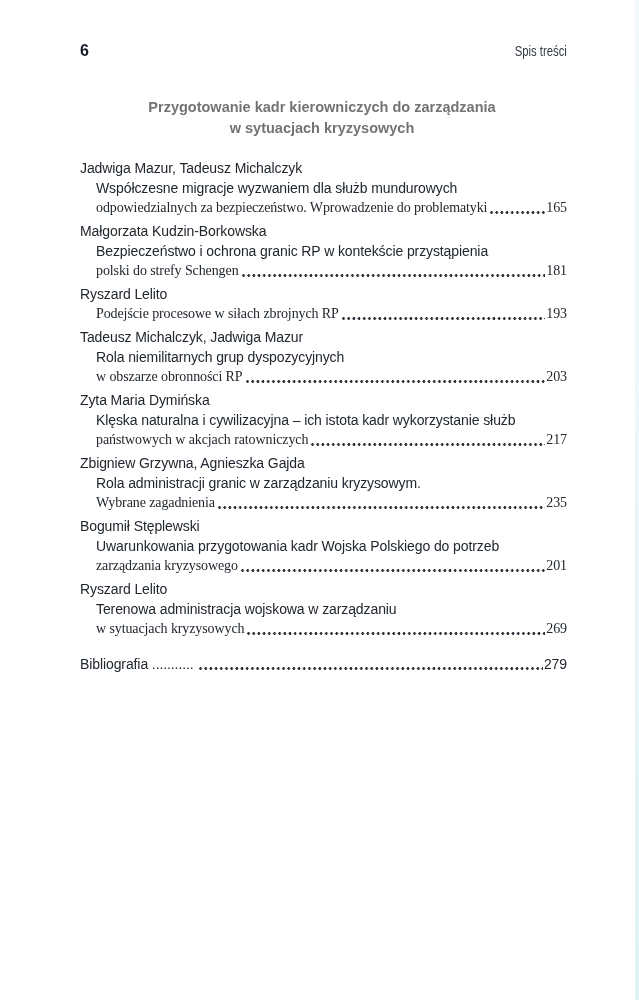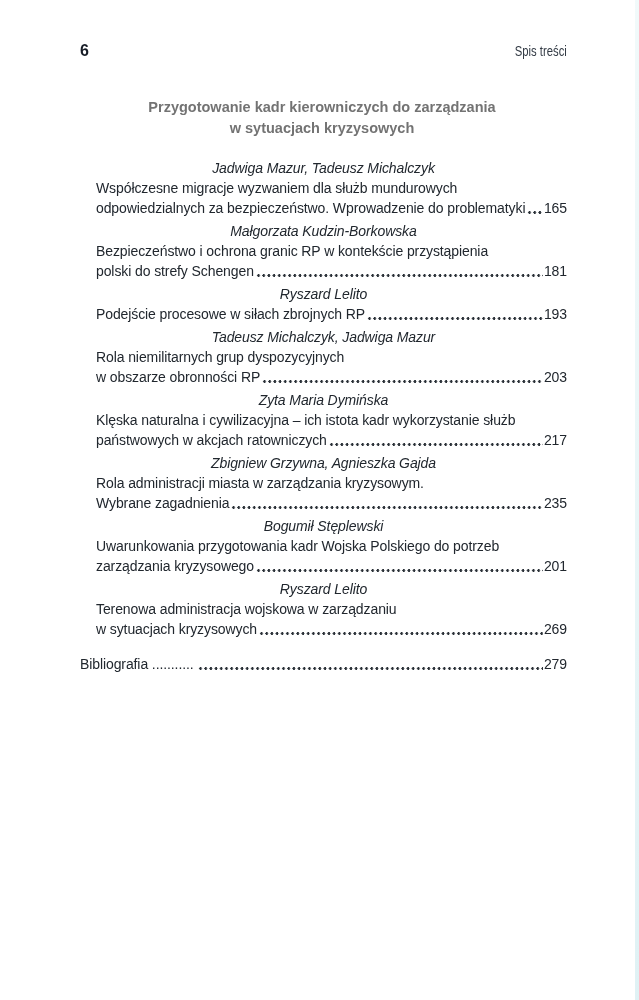--- a/index.html
+++ b/index.html
@@ -60,29 +60,28 @@
     position: absolute;
     top: 158px;
     left: 80px;
     width: 487px;
     font-size: 14px;
     letter-spacing: -0.1px;
     line-height: 20px;
   }
   .toc-entry { margin-bottom: 3px; }
   .authors {
-    font-style: italic;
-    text-align: center;
   }
   .title-line, .title-last {
     margin-left: 16px;
   }
   .title-last {
     display: flex;
     align-items: baseline;
+    font-family: Liberation Serif, serif;
   }
   .title-text { flex: 0 1 auto; }
   .dotline {
     flex: 1 1 auto;
     min-width: 8px;
     align-self: flex-end;
     height: 5px;
     margin: 0 1px 3px 2px;
     background: radial-gradient(circle at 2.5px 2.5px, #2a3037 1.15px, rgba(0,0,0,0) 1.6px) left bottom / 5.2px 5px repeat-x;
   }
@@ -168,21 +167,21 @@
             <span class="title-text">państwowych w akcjach ratowniczych </span>
             <span class="dotline"></span>
             <span class="pagenum">217</span>
           </div>
         </div>
   </div>
 
   <div class="toc-entry">
     <div class="authors">Zbigniew Grzywna, Agnieszka Gajda</div>
     <div class="title-block">
-          <div class="title-line">Rola administracji miasta w zarządzania kryzysowym.</div>
+          <div class="title-line">Rola administracji granic w zarządzaniu kryzysowym.</div>
           <div class="title-last">
             <span class="title-text">Wybrane zagadnienia</span>
             <span class="dotline"></span>
             <span class="pagenum">235</span>
           </div>
         </div>
   </div>
 
   <div class="toc-entry">
     <div class="authors">Bogumił Stęplewski</div>

